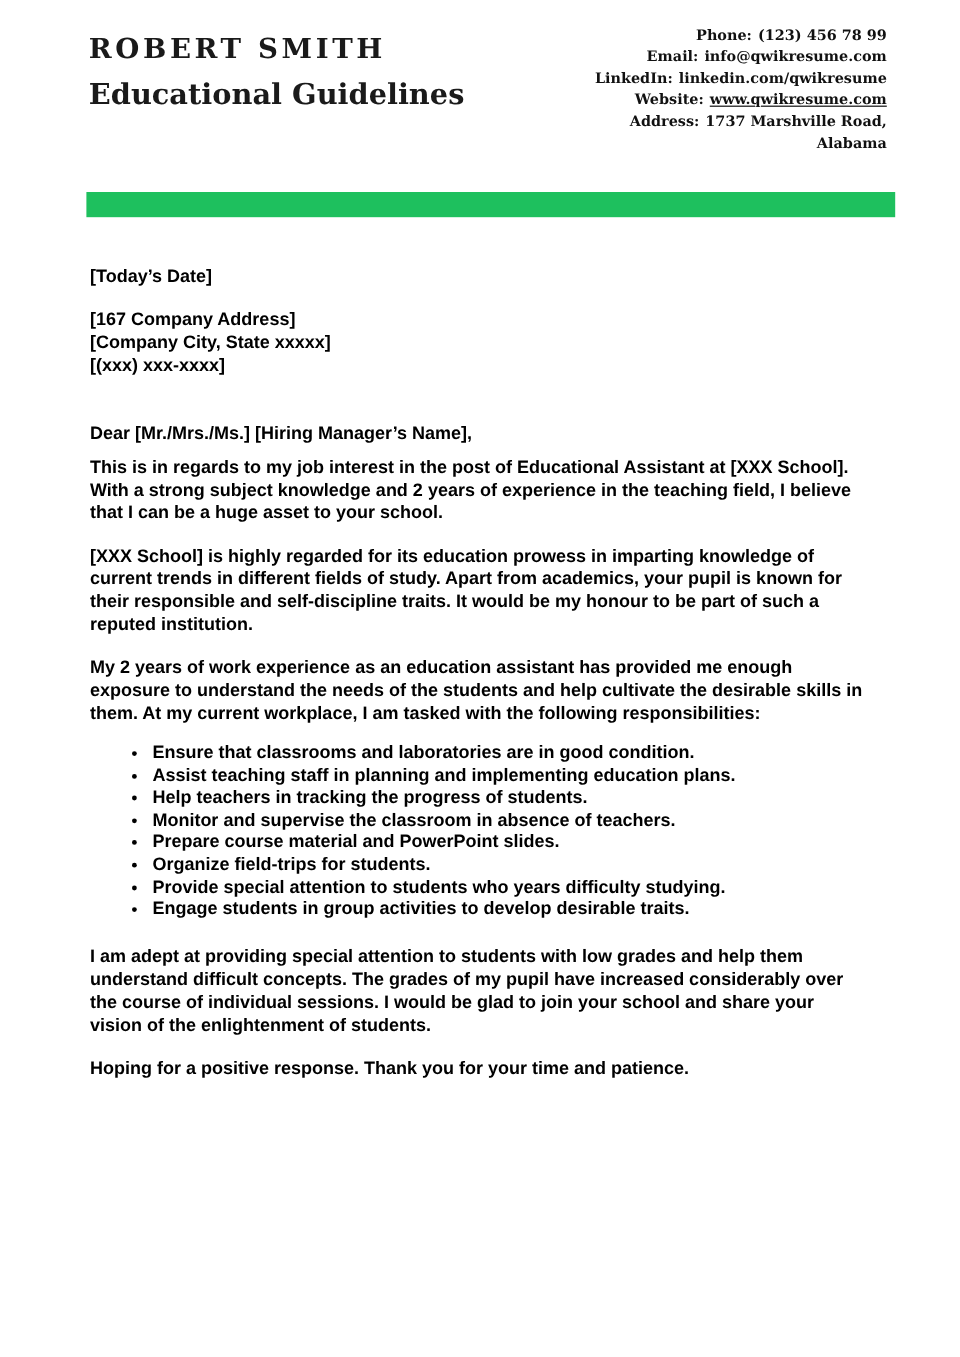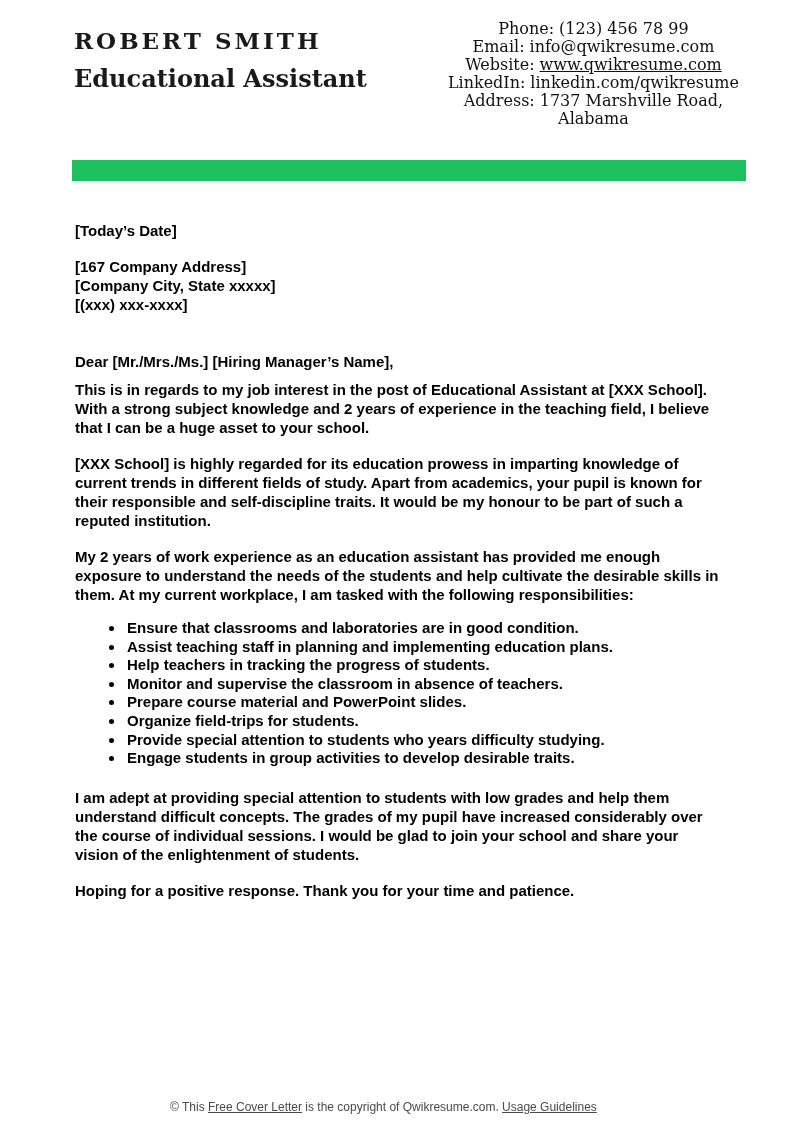--- a/index.html
+++ b/index.html
@@ -34,26 +34,27 @@
     font-weight: bold;
     font-size: 24px;
     line-height: 28px;
     margin-top: 7px;
     color: #1a1a1a;
   }
   .contact-block {
     position: absolute;
     top: 20px;
     right: 61px;
-    text-align: center;
+    text-align: right;
     font-family: "DejaVu Serif", serif;
-    font-size: 16px;
+    font-size: 12px;
     line-height: 18px;
     color: #111;
     white-space: nowrap;
+    font-weight: bold;
   }
   .contact-value { margin-left: 5px; }
   .contact-link {
     color: #111;
     text-decoration: underline;
     margin-left: 5px;
   }
 
   
   .green-bar {
@@ -119,35 +120,35 @@
   .logo-qwik { color: #2b3c4e; }
   .logo-resume { color: #2bc36d; }
 </style>
 </head>
 <body>
 
 <div class="page">
 
   <div class="header-left">
     <div class="person-name">ROBERT SMITH</div>
-    <div class="person-title">Educational Assistant</div>
+    <div class="person-title">Educational Guidelines</div>
   </div>
 
   <div class="contact-block">
     <div>
       <span>Phone:</span><span class="contact-value">(123) 456 78 99</span>
     </div>
     <div>
       <span>Email:</span><span class="contact-value">info@qwikresume.com</span>
     </div>
     <div>
-      <span>Website:</span><a href="#" class="contact-link">www.qwikresume.com</a>
+      <span>LinkedIn:</span><span class="contact-value">linkedin.com/qwikresume</span>
     </div>
     <div>
-      <span>LinkedIn:</span><span class="contact-value">linkedin.com/qwikresume</span>
+      <span>Website:</span><a href="#" class="contact-link">www.qwikresume.com</a>
     </div>
     <div>
       <span>Address:</span><span class="contact-value">1737 Marshville Road,</span>
     </div>
     <div>Alabama</div>
   </div>
 
   <div class="green-bar"></div>
 
   <div class="letter">
@@ -174,18 +175,15 @@
       <li>Organize field-trips for students.</li>
       <li>Provide special attention to students who years difficulty studying.</li>
       <li>Engage students in group activities to develop desirable traits.</li>
     </ul>
 
     <p class="para">I am adept at providing special attention to students with low grades and help them understand difficult concepts. The grades of my pupil have increased considerably over the course of individual sessions. I would be glad to join your school and share your vision of the enlightenment of students.</p>
     <p class="para">Hoping for a positive response. Thank you for your time and patience.</p>
 
   </div>
 
-  <div class="footer-text">
-    <span>© This </span><a href="#" class="footer-link">Free Cover Letter</a><span> is the copyright of Qwikresume.com. </span><a href="#" class="footer-link">Usage Guidelines</a>
-  </div>
 
 
 </div>
 
 </body></html>

